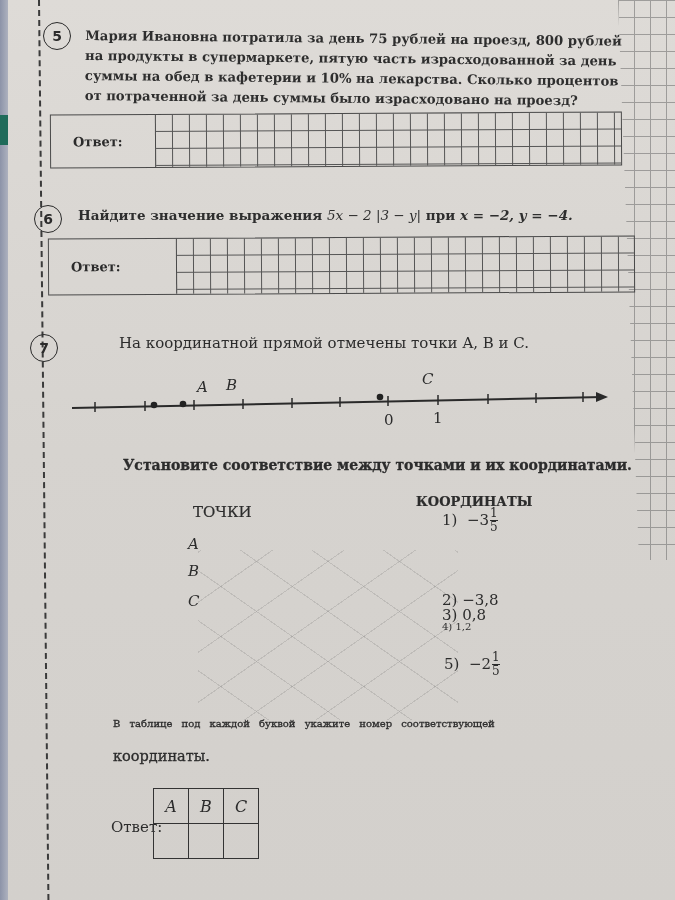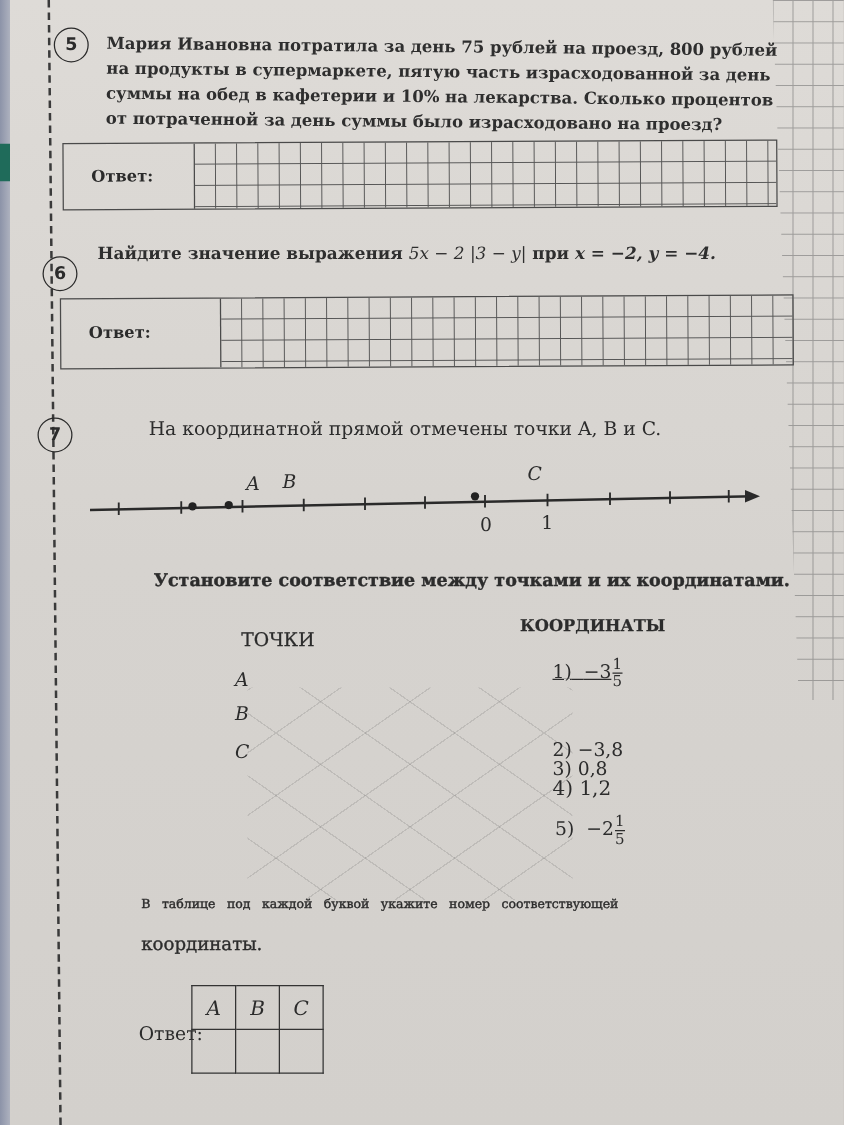--- a/index.html
+++ b/index.html
@@ -85,21 +85,21 @@
     <div>на продукты в супермаркете, пятую часть израсходованной за день</div>
     <div>суммы на обед в кафетерии и 10% на лекарства. Сколько процентов</div>
     <div>от потраченной за день суммы было израсходовано на проезд?</div>
   </div>
   <div class="answer-box" style="left:42px;top:113px;width:570px;height:52px;transform:rotate(-0.3deg);">
     <div class="answer-label">Ответ:</div>
     <div class="answer-grid"></div>
   </div>
 
   <div class="circ" style="left:26px;top:205px;">6</div>
-  <div class="qtext" style="left:70px;top:193px;font-size:13.5px;">
+  <div class="qtext" style="left:70px;top:205px;font-size:13.5px;">
     <span>Найдите значение выражения</span>
     <span class="ital" style="font-weight:normal;">5x − 2 |3 − y|</span>
     <span>при</span>
     <span class="ital">x = −2, y = −4.</span>
   </div>
   <div class="answer-box" style="left:40px;top:237px;width:585px;height:55px;transform:rotate(-0.3deg);">
     <div class="answer-label" style="width:128px;">Ответ:</div>
     <div class="answer-grid"></div>
   </div>
 
@@ -134,34 +134,34 @@
 
   <div class="plain bold" style="left:67px;top:457px;font-size:14px;font-weight:bold;-webkit-text-stroke:.3px #2c2c2c;">Установите соответствие между точками и их координатами.</div>
 
   <div class="plain" style="left:137px;top:503px;font-size:15px;-webkit-text-stroke:.2px #2c2c2c;">ТОЧКИ</div>
   <div class="plain" style="left:360px;top:494px;font-size:13px;font-weight:bold;-webkit-text-stroke:.2px #2c2c2c;">КООРДИНАТЫ</div>
 
   <div class="plain ital" style="left:132px;top:535px;font-size:15px;">A</div>
   <div class="plain ital" style="left:132px;top:562px;font-size:15px;">B</div>
   <div class="plain ital" style="left:132px;top:592px;font-size:15px;">C</div>
 
-  <div class="plain" style="left:386px;top:525px;font-size:15px;text-decoration:underline;">
+  <div class="plain" style="left:386px;top:507px;font-size:15px;">
     <span>1)</span>&nbsp;
     <span>−3</span><span class="frac">
         <span>1</span>
         <span>5</span>
       </span>
   </div>
   <div class="plain" style="left:386px;top:591px;font-size:15px;">
     <span>2)</span>&nbsp;<span>−3,8</span>
   </div>
   <div class="plain" style="left:386px;top:606px;font-size:15px;">
     <span>3)</span>&nbsp;<span>0,8</span>
   </div>
-  <div class="plain" style="left:386px;top:621px;font-size:16px;">
+  <div class="plain" style="left:386px;top:621px;font-size:10px;">
     <span>4)</span>&nbsp;<span>1,2</span>
   </div>
   <div class="plain" style="left:388px;top:651px;font-size:15px;">
     <span>5)</span>&nbsp;
     <span>−2</span><span class="frac">
         <span>1</span>
         <span>5</span>
       </span>
   </div>
 

